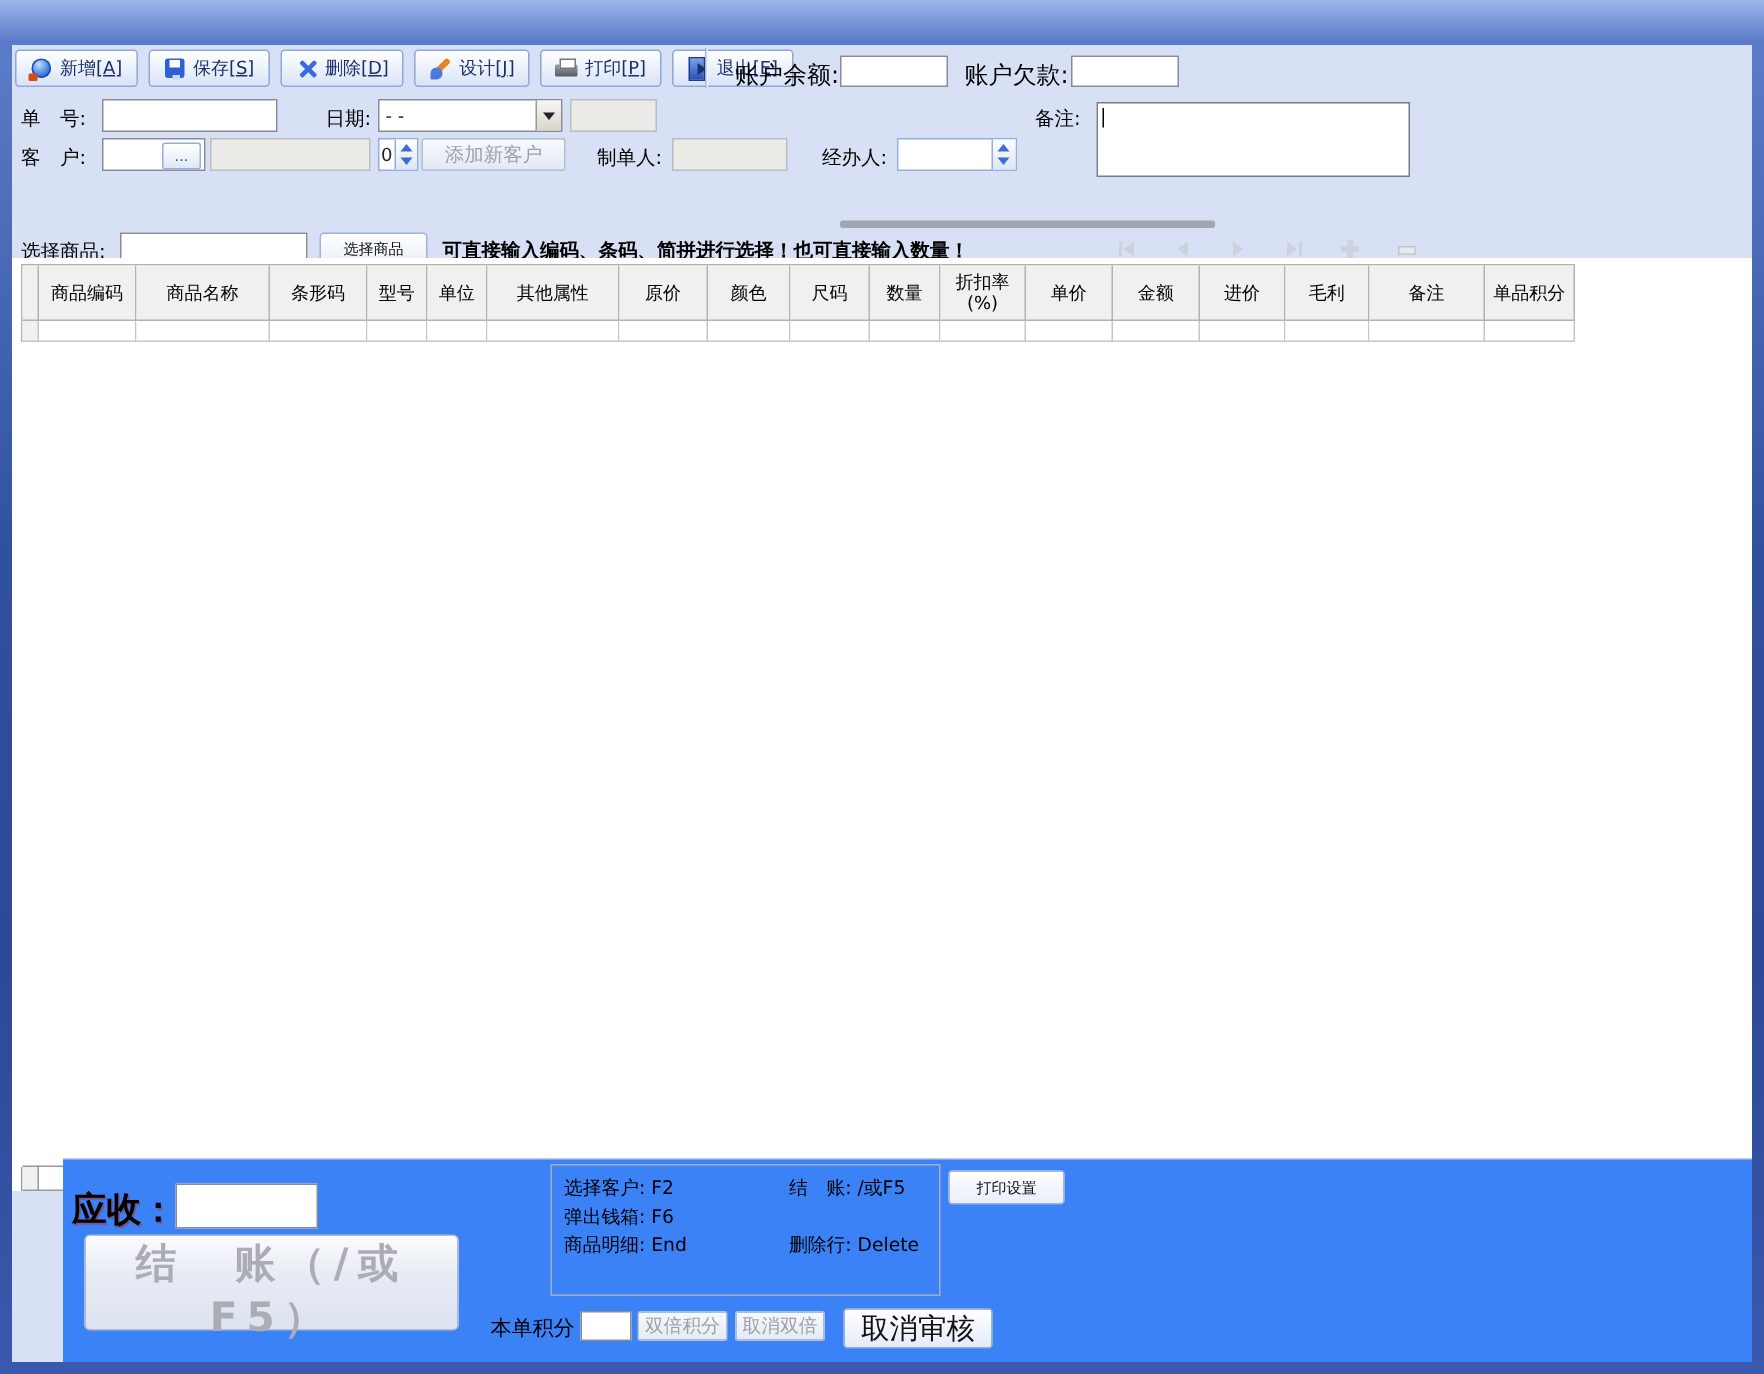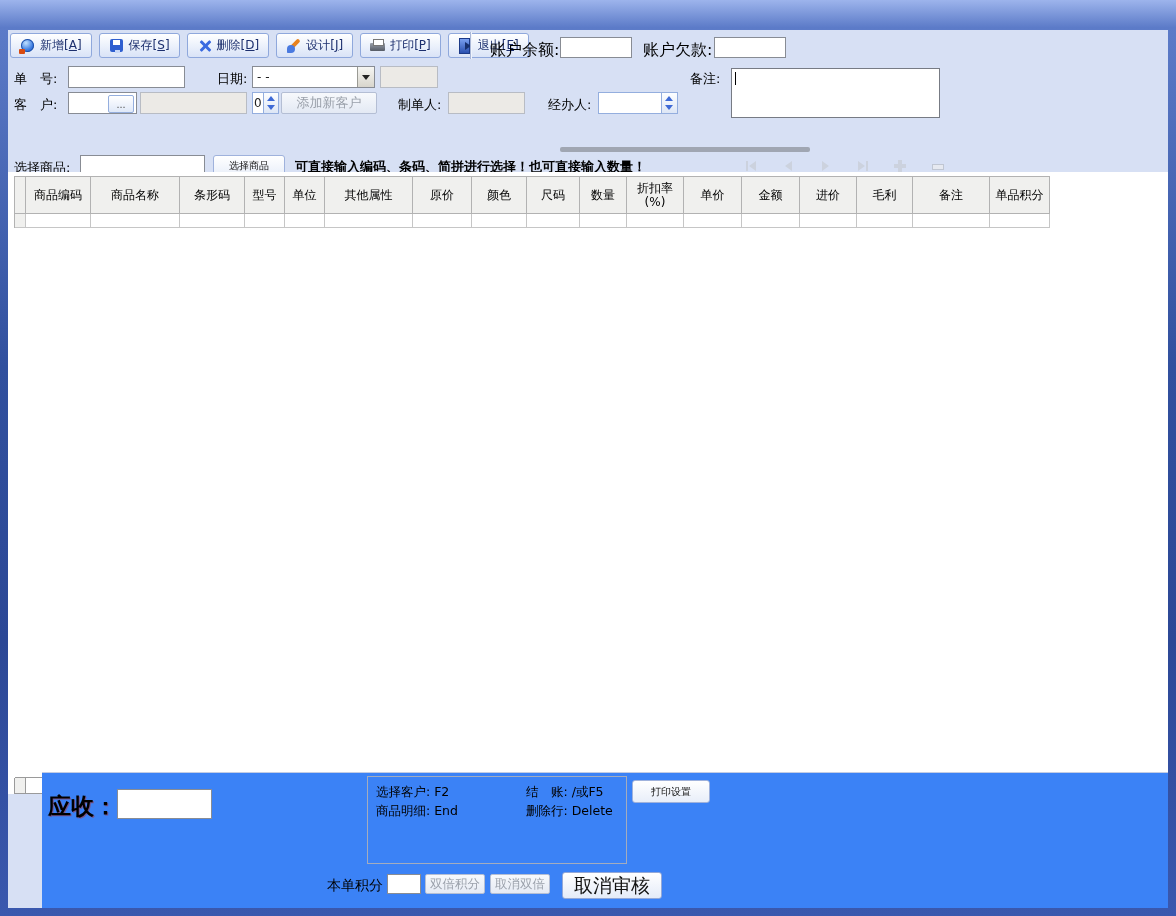--- a/index.html
+++ b/index.html
@@ -274,25 +274,30 @@
             <div class="gcell" style="width: 56px; flex: 0 0 56px;"></div>
             <div class="gcell" style="width: 77px; flex: 0 0 77px;"></div>
             <div class="gcell" style="width: 60px; flex: 0 0 60px;"></div>
           </div>
       </div>
     </div>
 
     <div class="bottom">
       <span class="recv-label">应收：</span>
       <input class="recv-input" value="" style="">
+      <button class="settle-btn">结　账（/或F5）</button>
 
       <div class="sc-panel" id="shortcut-lines">
           <div class="sc-line">
             <span class="sc-left">选择客户: F2</span>
             <span>结　账: /或F5</span>
+          </div>
+          <div class="sc-line">
+            <span class="sc-left">弹出钱箱: F6</span>
+            <span></span>
           </div>
           <div class="sc-line">
             <span class="sc-left">商品明细: End</span>
             <span>删除行: Delete</span>
           </div>
         </div>
 
       <button class="print-btn">打印设置</button>
 
       <span class="points-label">本单积分</span>

